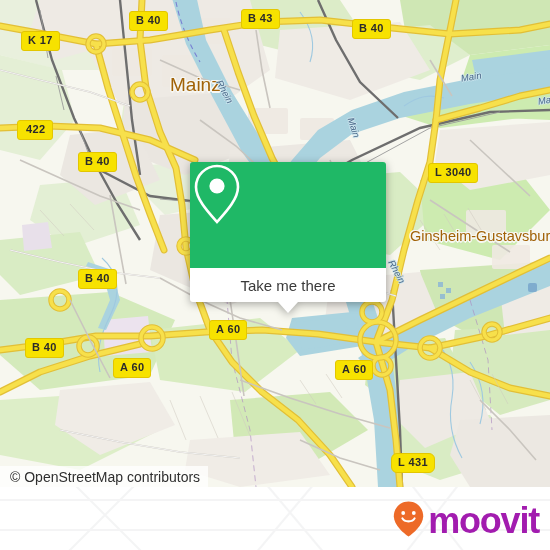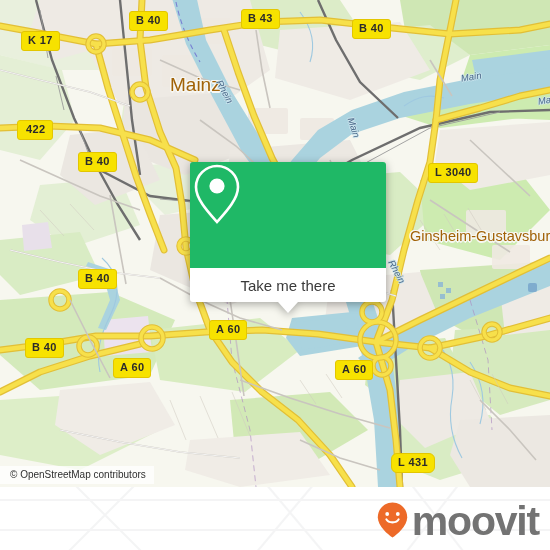--- a/index.html
+++ b/index.html
@@ -80,41 +80,41 @@
     border-left:10px solid transparent;
     border-right:10px solid transparent;
     border-top:11px solid #ffffff;
   }
 
   
   .attrib{
     position:absolute;left:0;top:466px;
     background:rgba(255,255,255,.76);
     color:#2f2f2f;
-    font-size:10px;
+    font-size:14px;
     padding:3px 8px 4px 10px;
     white-space:nowrap;
   }
 
   
   .bottom{
     position:absolute;left:0;top:487px;width:550px;height:63px;
     background:#ffffff;overflow:hidden;
   }
   .bottom .wm{position:absolute;left:0;top:-487px;opacity:.10;}
   .bottom-title{
     position:absolute;left:21px;top:11px;width:380px;
     color:#333333;font-size:14.6px;line-height:1.42;
   }
   .logo{
     position:absolute;right:11px;top:14px;
     display:flex;align-items:center;gap:4px;
   }
   .logo-word{
-    color:#737373;font-size:41px;font-weight:bold;
+    color:#a21caf;font-size:36px;font-weight:bold;
     letter-spacing:-1.2px;line-height:1;
   }
 </style>
 </head>
 <body>
 
 <div id="root">
 
   <div class="map">
 

